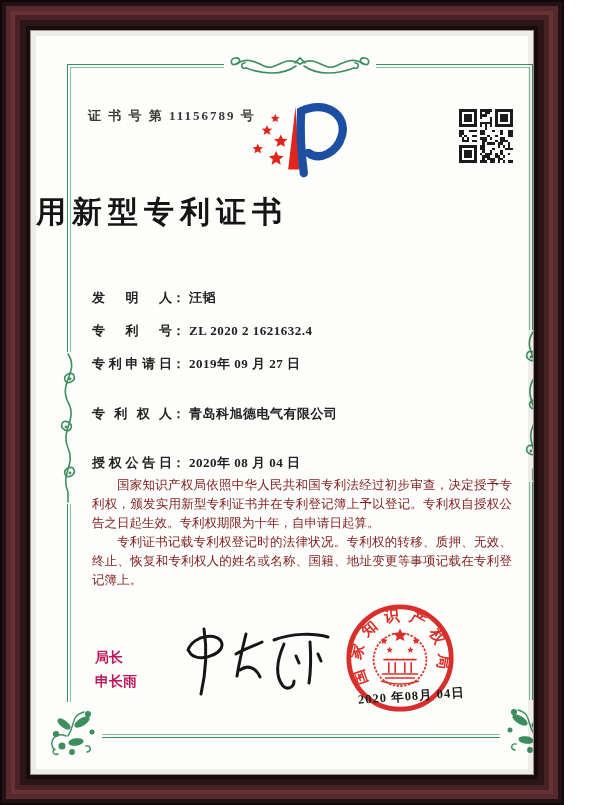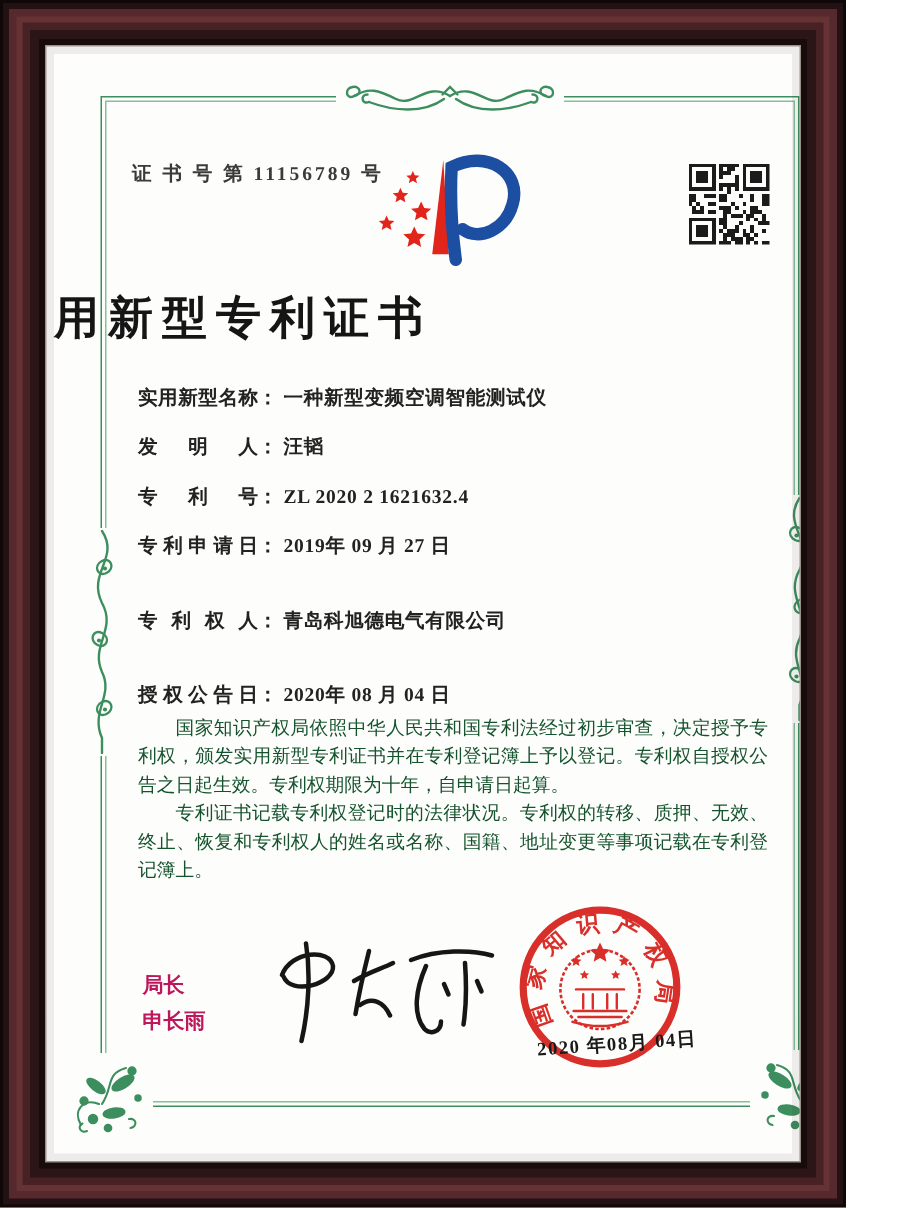--- a/index.html
+++ b/index.html
@@ -49,21 +49,21 @@
   }
   
   .field{position:absolute;left:92px;font-size:13px;color:#222;font-weight:600;
     white-space:nowrap;z-index:3;}
   .flabel{display:inline-block;width:80px;text-align:justify;text-align-last:justify;}
   .fcolon{display:inline-block;margin-right:4px;}
   .fvalue{letter-spacing:0.5px;}
   
   .body-text{
     position:absolute;left:92px;top:476px;width:420px;z-index:3;
-    font-size:12.5px;line-height:19px;color:#14532d;text-align:justify;font-weight:500;
+    font-size:12.5px;line-height:19px;color:#7f1d1d;text-align:justify;font-weight:500;
   }
   .body-text p{margin:0;text-indent:2em;}
   
   .director{position:absolute;left:95px;top:646px;z-index:3;font-size:14px;
     color:#be185d;font-weight:600;line-height:24px;}
   .signature{position:absolute;left:170px;top:622px;width:170px;height:78px;z-index:4;}
   .seal{position:absolute;left:344px;top:602px;width:112px;height:112px;z-index:3;opacity:0.95;}
   .seal-date{
     position:absolute;left:358px;top:688px;z-index:5;font-size:12.5px;color:#1a1a1a;
     font-weight:600;letter-spacing:1px;transform:rotate(-4deg);white-space:nowrap;
@@ -388,23 +388,20 @@
         <rect x="13" y="20" width="1" height="1" fill="#1b1b1b"></rect>
         <rect x="15" y="20" width="1" height="1" fill="#1b1b1b"></rect>
         <rect x="17" y="20" width="1" height="1" fill="#1b1b1b"></rect>
         <rect x="19" y="20" width="1" height="1" fill="#1b1b1b"></rect>
         <rect x="20" y="20" width="1" height="1" fill="#1b1b1b"></rect>
       </svg>
   </div>
 
   <div class="title">实用新型专利证书</div>
 
-  <div class="field" style="top:256px">
-    <span class="flabel">实用新型名称</span><span class="fcolon">：</span><span class="fvalue">一种新型变频空调智能测试仪</span>
-  </div>
   <div class="field" style="top:289px">
     <span class="flabel">发明人</span><span class="fcolon">：</span><span class="fvalue">汪韬</span>
   </div>
   <div class="field" style="top:322px">
     <span class="flabel">专利号</span><span class="fcolon">：</span><span class="fvalue">ZL 2020 2 1621632.4</span>
   </div>
   <div class="field" style="top:355px">
     <span class="flabel">专利申请日</span><span class="fcolon">：</span><span class="fvalue">2019年 09 月 27 日</span>
   </div>
   <div class="field" style="top:405px">

